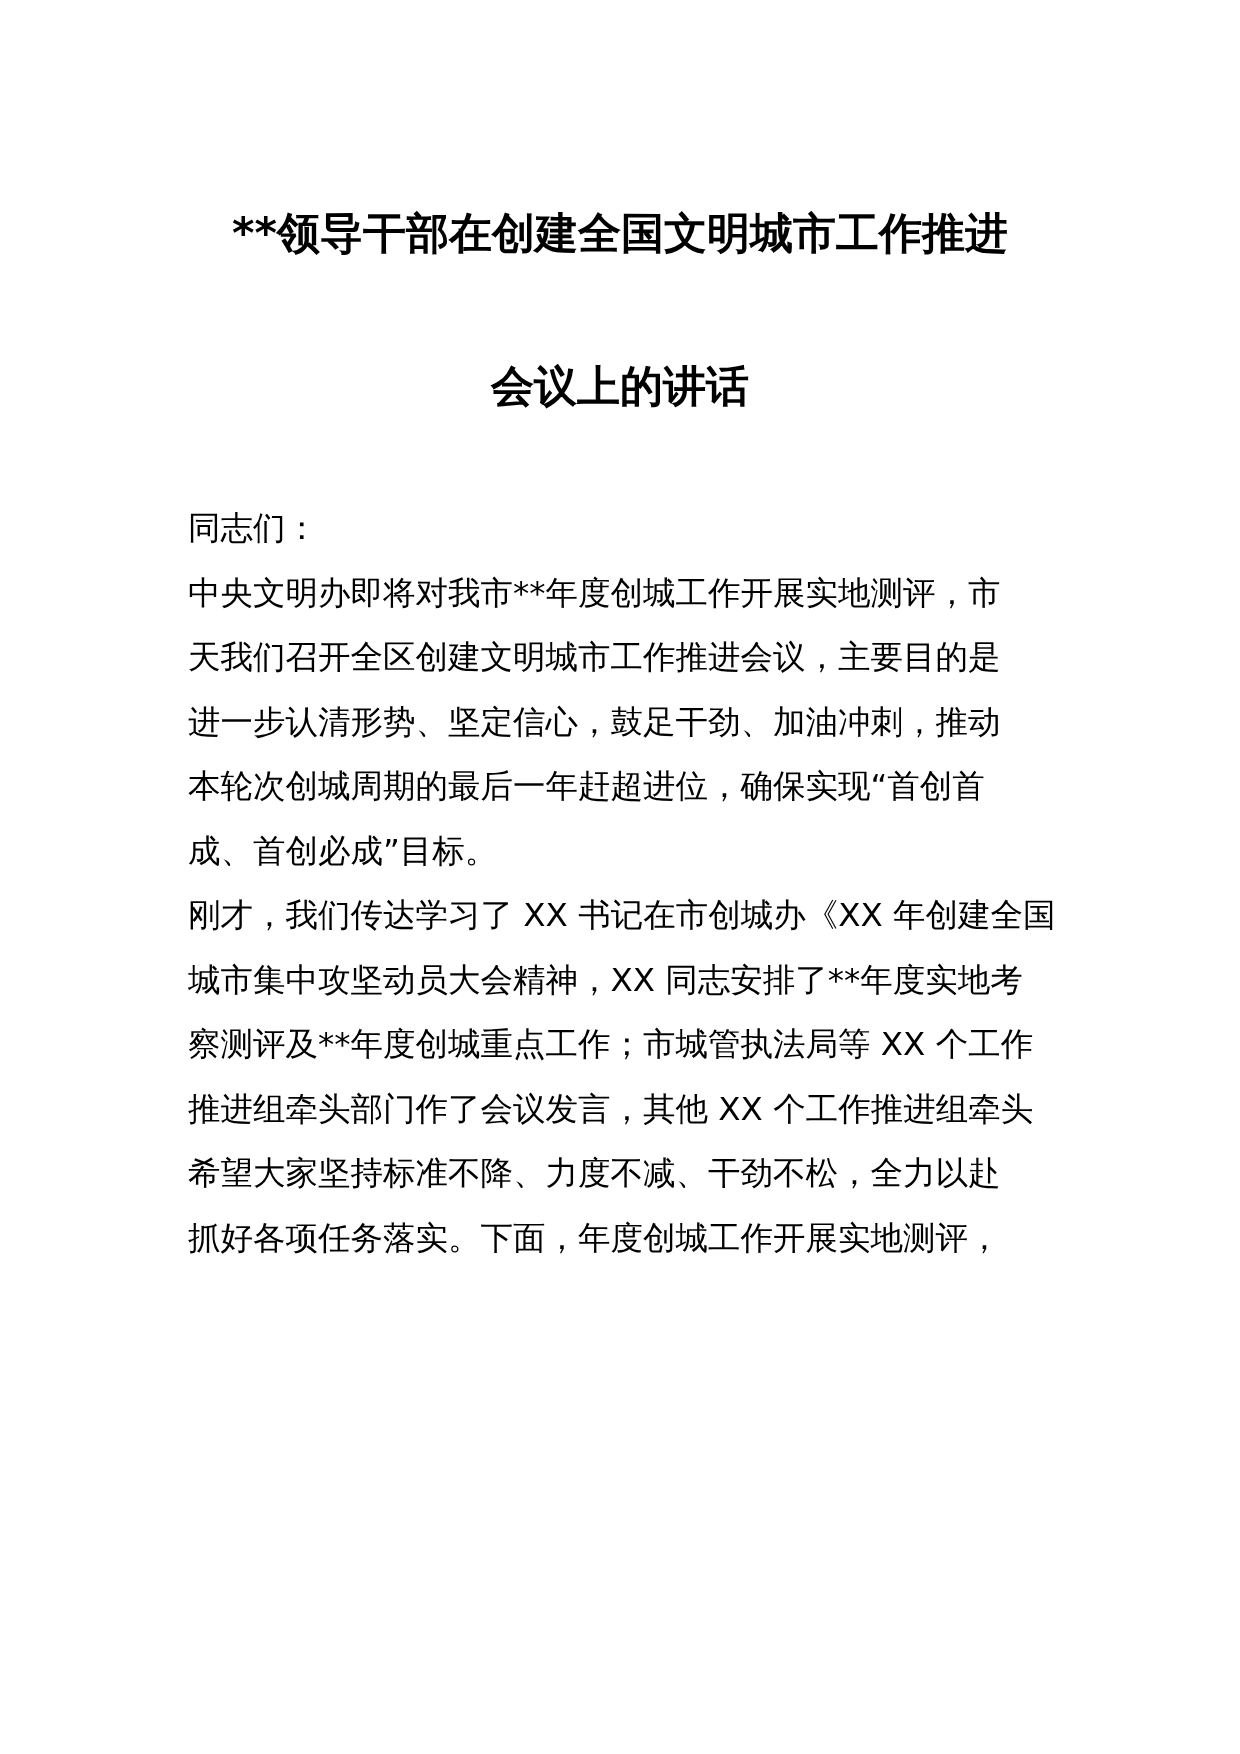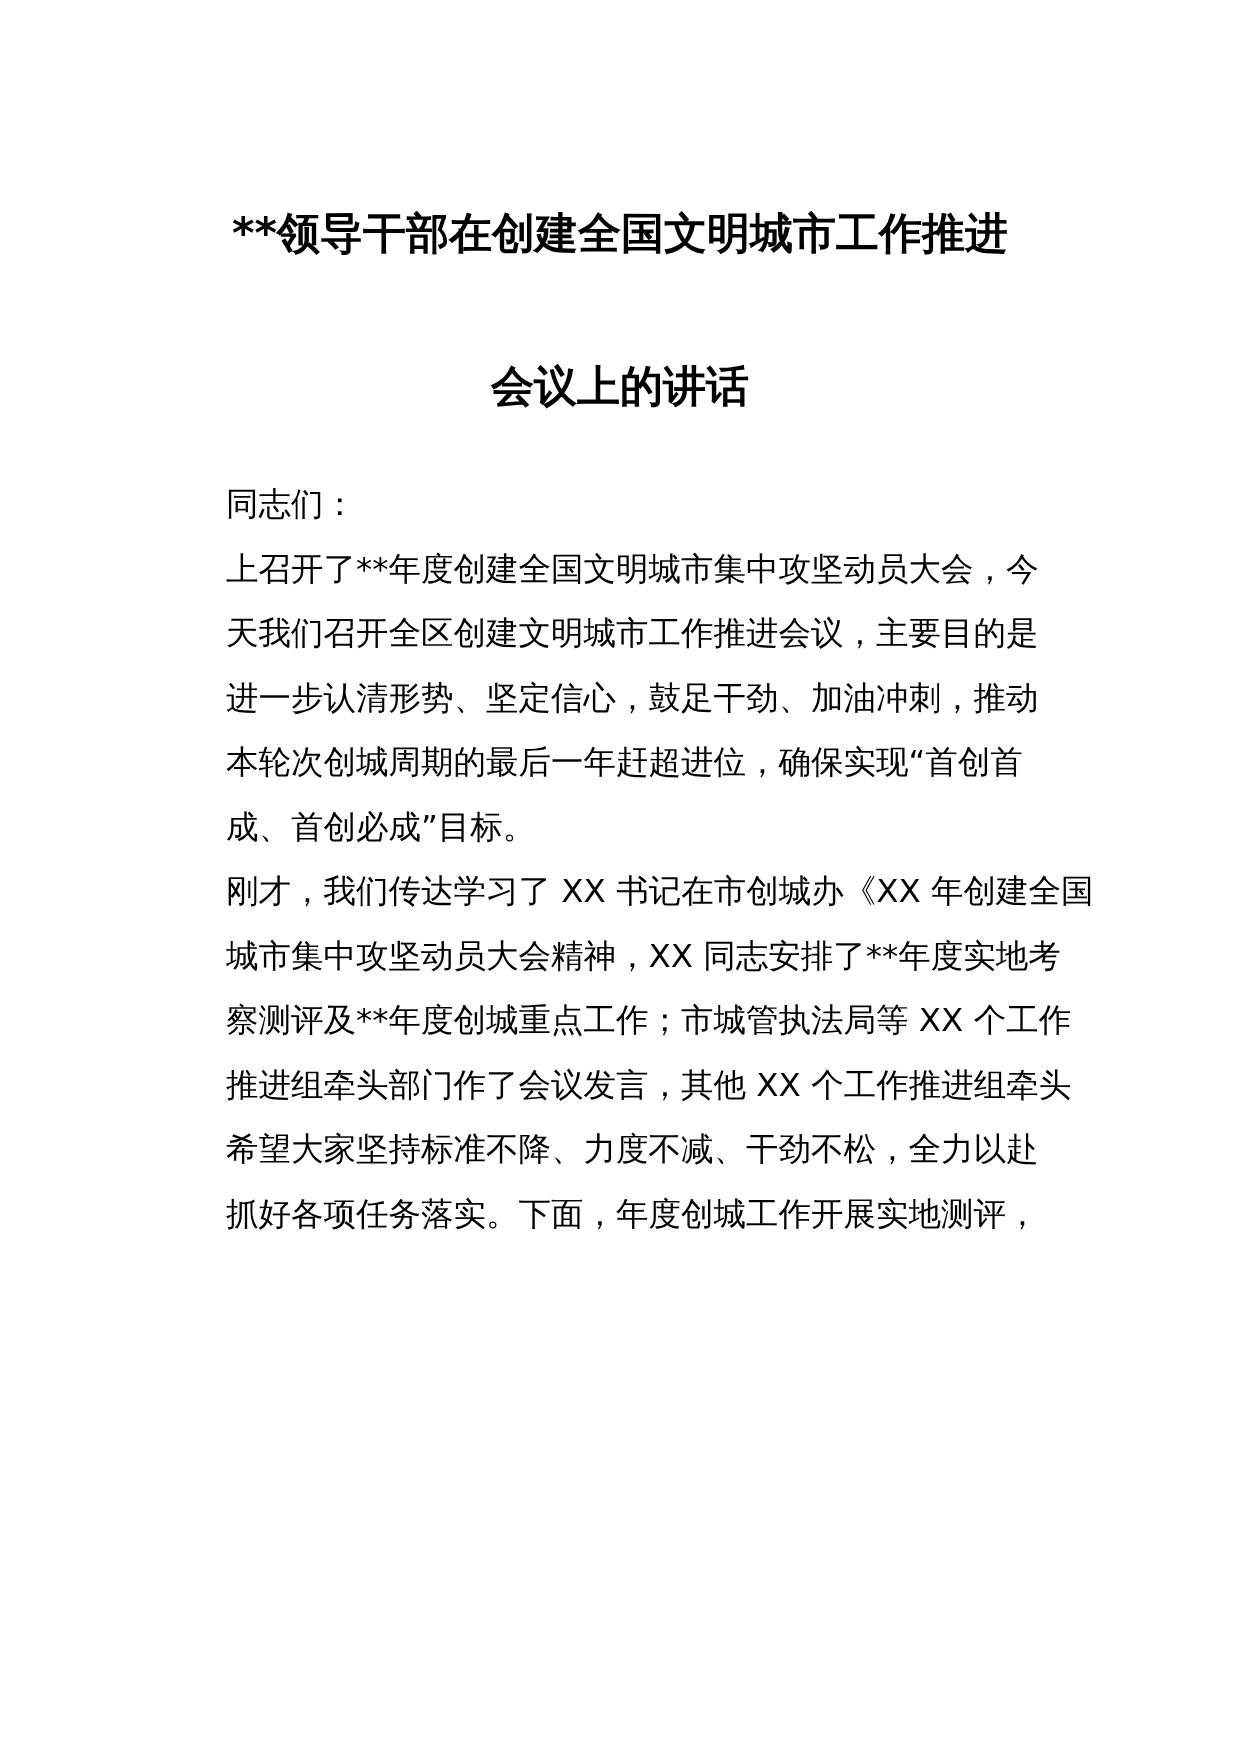--- a/index.html
+++ b/index.html
@@ -20,25 +20,25 @@
   }
   .line { display: block; height: 64.5px; }
 </style>
 </head>
 <body>
 
 <div class="page">
   <div class="title-line title-1">**领导干部在创建全国文明城市工作推进</div>
   <div class="title-line title-2">会议上的讲话</div>
 
-  <div class="body-text" style="top:472px;margin-left:38px;">
+  <div class="body-text" style="top:496px;">
     <span class="line">同志们：</span>
 
     <div>
-      <span class="line">上召开了**年度创建全国文明城市集中攻坚动员大会，今</span>
+      <span class="line">中央文明办即将对我市**年度创城工作开展实地测评，市</span>
       <span class="line">天我们召开全区创建文明城市工作推进会议，主要目的是</span>
       <span class="line">进一步认清形势、坚定信心，鼓足干劲、加油冲刺，推动</span>
       <span class="line">本轮次创城周期的最后一年赶超进位，确保实现“首创首</span>
       <span class="line">成、首创必成”目标。</span>
     </div>
 
     <div>
       <span class="line">刚才，我们传达学习了 XX 书记在市创城办《XX 年创建全国</span>
       <span class="line">城市集中攻坚动员大会精神，XX 同志安排了**年度实地考</span>
       <span class="line">察测评及**年度创城重点工作；市城管执法局等 XX 个工作</span>

